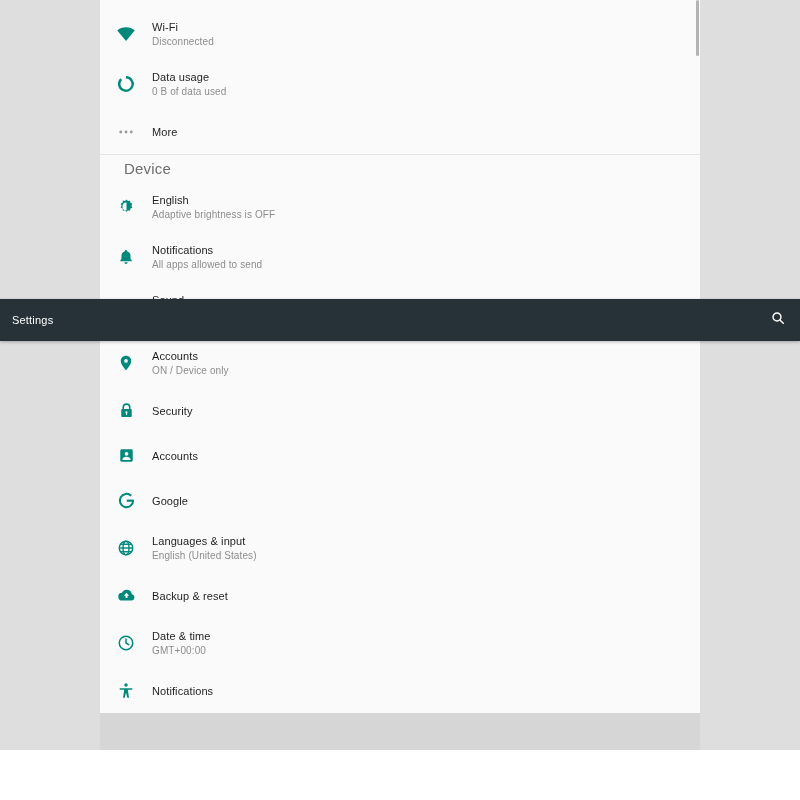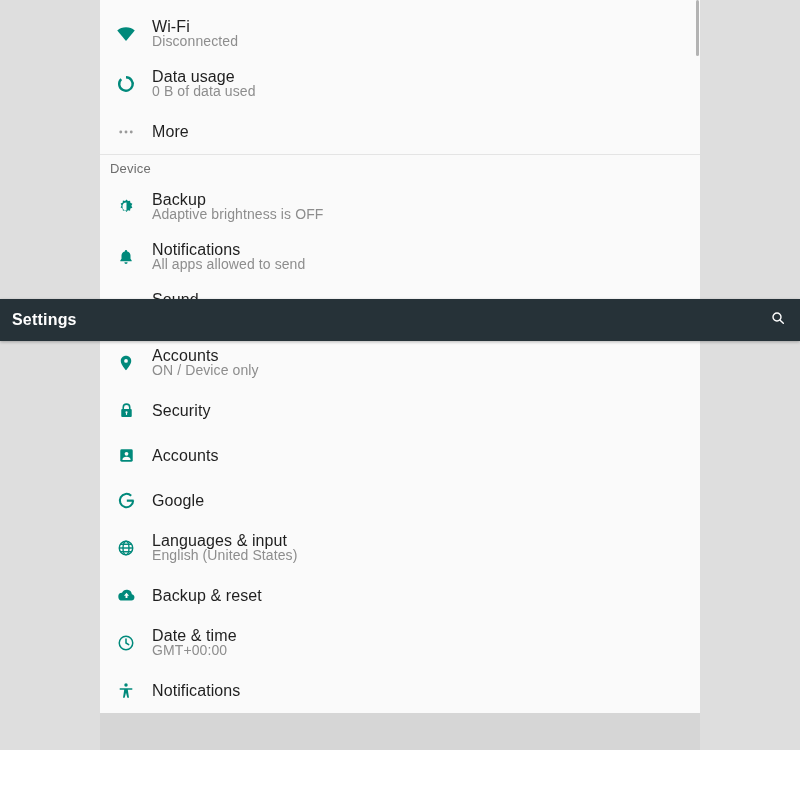--- a/index.html
+++ b/index.html
@@ -74,40 +74,40 @@
   }
   .row-icon svg { display: block; }
 
   .row-text {
     display: flex;
     flex-direction: column;
     justify-content: center;
     padding-left: 8px;
   }
   .row-title {
-    font-size: 16px;
+    font-size: 11px;
     color: #1f1f1f;
     line-height: 14px;
     letter-spacing: 0.1px;
   }
   .row-sub {
-    font-size: 14px;
+    font-size: 10px;
     color: #8d8d8d;
     line-height: 13px;
     margin-top: 1px;
     letter-spacing: 0.1px;
   }
 
   
   .section-header {
     height: 28px;
     display: flex;
     align-items: center;
-    padding-left: 10px;
-    font-size: 13px;
+    padding-left: 24px;
+    font-size: 15px;
     color: #6e6e6e;
     border-top: 1px solid #e4e4e4;
     letter-spacing: 0.2px;
     box-sizing: border-box;
   }
 
   .spacer-8 { height: 9px; }
   .spacer-6 { height: 6px; }
 
   
@@ -118,22 +118,22 @@
     width: 800px;
     height: 42px;
     background: #263238;
     display: flex;
     align-items: center;
     z-index: 10;
     box-shadow: 0 1px 3px rgba(0,0,0,0.28);
   }
   #action-bar-title {
     color: #ffffff;
-    font-size: 16px;
-    font-weight: bold;
+    font-size: 11px;
+    font-weight: normal;
     padding-left: 12px;
     letter-spacing: 0.2px;
   }
   #action-bar-spacer { flex: 1; }
   #search-button {
     width: 44px;
     height: 42px;
     display: flex;
     align-items: center;
     justify-content: center;
@@ -184,21 +184,21 @@
       </div>
       <div class="section-header">Device</div>
       <div class="row tall">
         <div class="row-icon">
           <svg width="19" height="19" viewBox="0 0 24 24" fill="currentColor">
             <path d="M12 1.8l1.8 2.1 2.7-.5.4 2.7 2.5 1.1-1.2 2.5 1.2 2.5-2.5 1.1-.4 2.7-2.7-.5L12 17.6l-1.8-2.1-2.7.5-.4-2.7L4.6 12l1.2-2.5-1.2-2.5L7.1 5.9l.4-2.7 2.7.5z"></path>
             <path d="M12 5.6a5.1 5.1 0 0 0 0 10.2z" fill="#fafafa"></path>
           </svg>
         </div>
         <div class="row-text">
-          <span class="row-title">Backup</span>
+          <span class="row-title">English</span>
           <span class="row-sub">Adaptive brightness is OFF</span>
         </div>
       </div>
       <div class="row tall">
         <div class="row-icon">
           <svg width="18" height="18" viewBox="0 0 24 24" fill="currentColor">
             <path d="M12 2.6a1.6 1.6 0 0 1 1.6 1.6v.6a5.8 5.8 0 0 1 4.4 5.6v4l1.6 2.2v1H4.4v-1L6 14.4v-4a5.8 5.8 0 0 1 4.4-5.6v-.6A1.6 1.6 0 0 1 12 2.6z"></path>
             <path d="M9.8 19.1h4.4a2.2 2.2 0 0 1-4.4 0z"></path>
           </svg>
         </div>

